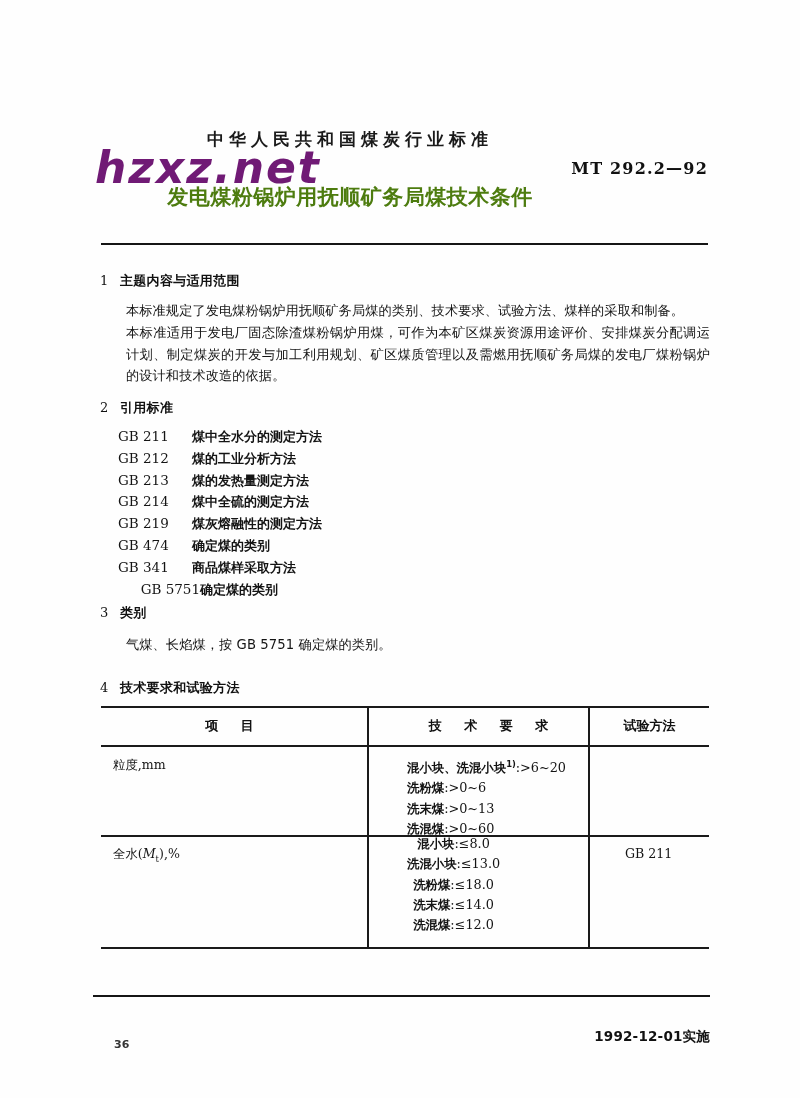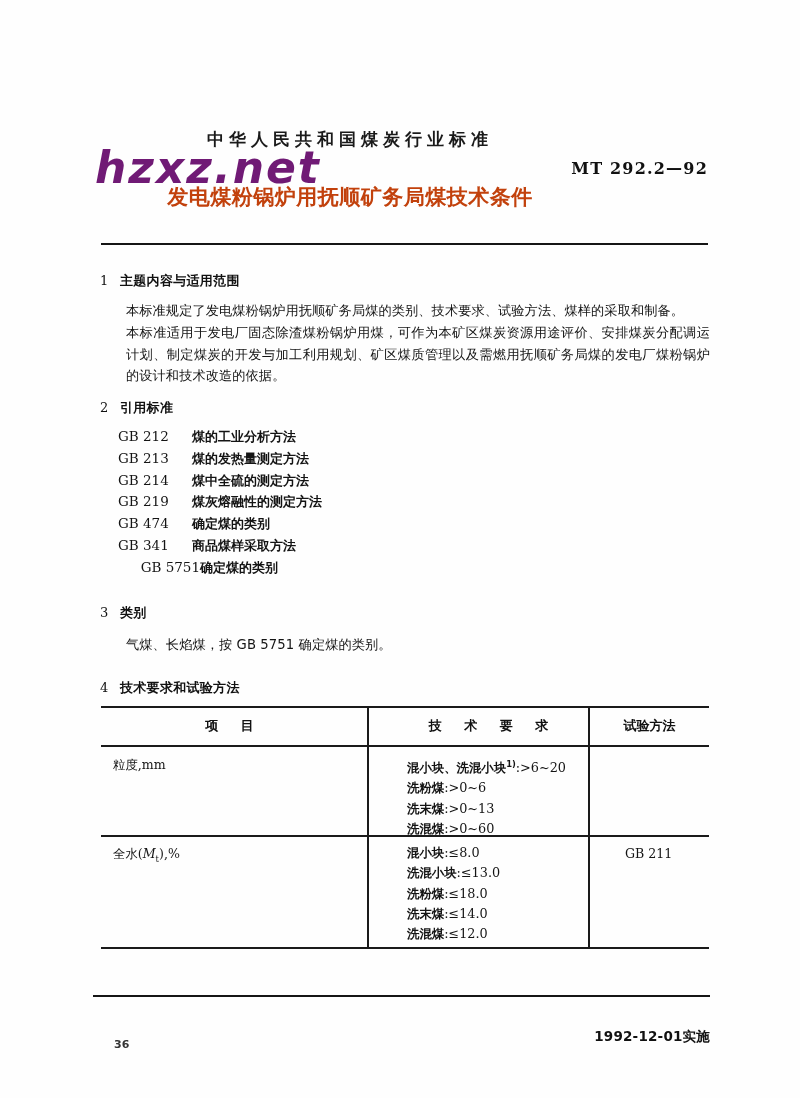--- a/index.html
+++ b/index.html
@@ -70,21 +70,21 @@
   }
   .hdr-title {
     position: absolute;
     left: 100px;
     top: 183px;
     width: 500px;
     text-align: center;
     font-size: 21px;
     font-weight: bold;
     letter-spacing: 0.5px;
-    color: #c2410c;
+    color: #4d7c0f;
     white-space: nowrap;
   }
   .hdr-rule {
     position: absolute;
     left: 101px;
     top: 243px;
     width: 607px;
     height: 2.2px;
     background: #151515;
   }
@@ -240,20 +240,21 @@
     <span class="indent">本标准规定了发电煤粉锅炉用抚顺矿务局煤的类别、技术要求、试验方法、煤样的采取和制备。</span>
   </div>
   <div class="para" style="left:100px; top:322px; width:610px;">
     <span class="indent">本标准适用于发电厂固态除渣煤粉锅炉用煤，可作为本矿区煤炭资源用途评价、安排煤炭分配调运计划、制定煤炭的开发与加工利用规划、矿区煤质管理以及需燃用抚顺矿务局煤的发电厂煤粉锅炉的设计和技术改造的依据。</span>
   </div>
 
   <div class="sec-head" style="left:100px; top:399px;">
     <span class="sec-num">2</span><span>引用标准</span>
   </div>
   <div class="reflist">
+    <div class="row"><span class="gb">GB 211</span><span class="nm">煤中全水分的测定方法</span></div>
     <div class="row"><span class="gb">GB 212</span><span class="nm">煤的工业分析方法</span></div>
     <div class="row"><span class="gb">GB 213</span><span class="nm">煤的发热量测定方法</span></div>
     <div class="row"><span class="gb">GB 214</span><span class="nm">煤中全硫的测定方法</span></div>
     <div class="row"><span class="gb">GB 219</span><span class="nm">煤灰熔融性的测定方法</span></div>
     <div class="row"><span class="gb">GB 474</span><span class="nm">确定煤的类别</span></div>
     <div class="row"><span class="gb">GB 341</span><span class="nm">商品煤样采取方法</span></div>
     <div class="row"><span class="gb-wide">GB 5751</span><span class="nm">确定煤的类别</span></div>
   </div>
 
   <div class="sec-head" style="left:100px; top:604px;">
@@ -302,21 +303,21 @@
       </div>
       <div class="req-line">
         <span>洗混煤</span><span class="num">:</span><span class="num">&gt;0~60</span>
       </div>
     </div>
     <div class="cell mono-v" style="left:524px; top:49px;"></div>
 
     <div class="cell" style="left:12px; top:138px;">
       <span>全水</span><span class="mono-v">(<em class="it">M</em><sub>t</sub>)</span><span class="mono-v">,%</span>
     </div>
-    <div class="cell" style="left:306px; top:137px;">
+    <div class="cell" style="left:306px; top:128px;text-align:center;">
       <div class="req-line">
         <span>混小块</span><span class="num">:</span><span class="num">≤8.0</span>
       </div>
       <div class="req-line">
         <span>洗混小块</span><span class="num">:</span><span class="num">≤13.0</span>
       </div>
       <div class="req-line">
         <span>洗粉煤</span><span class="num">:</span><span class="num">≤18.0</span>
       </div>
       <div class="req-line">

